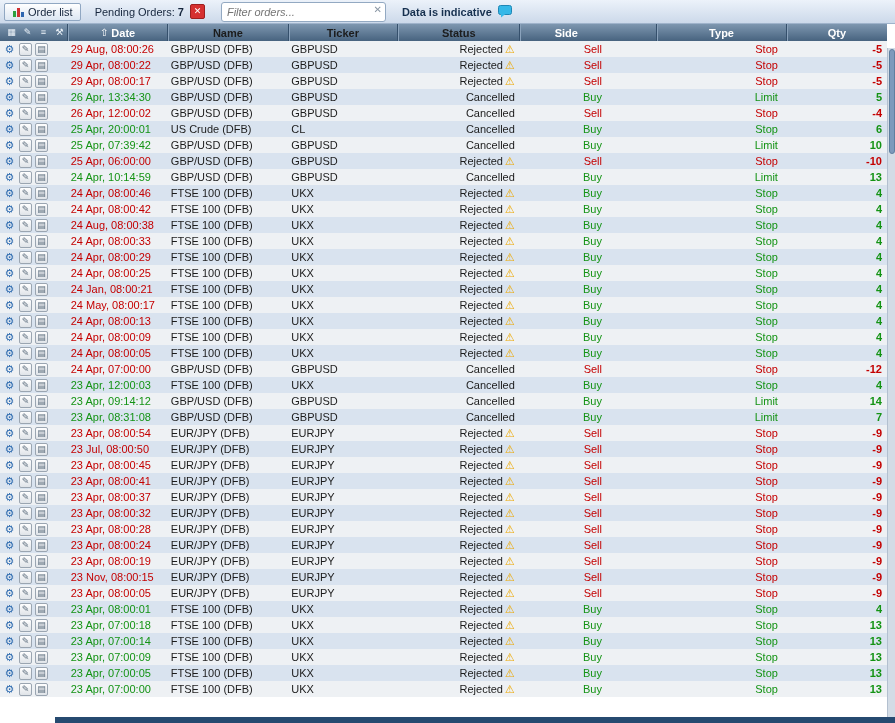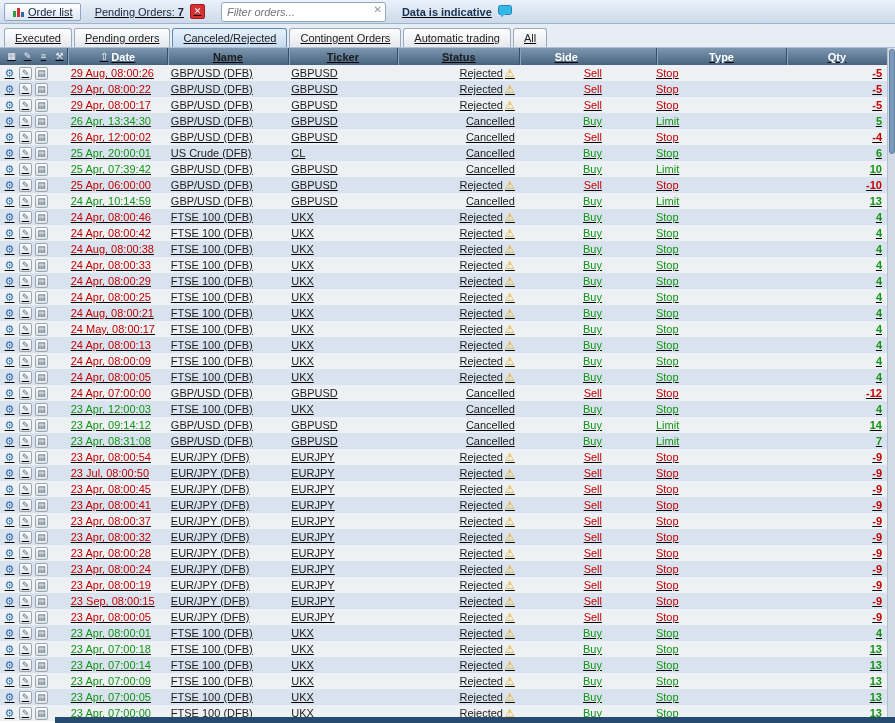--- a/index.html
+++ b/index.html
@@ -1,18 +1,18 @@
 <!DOCTYPE html>
 <html><head>
 <meta charset="utf-8">
 <style>
   html,body{margin:0;padding:0;}
   body{width:895px;height:723px;overflow:hidden;background:#fff;
        font-family:"Liberation Sans","DejaVu Sans",sans-serif;}
-  .app{position:relative;width:895px;height:723px;overflow:hidden;text-decoration:underline;}
+  .app{position:relative;width:895px;height:723px;overflow:hidden;}
 
   
   .topbar{height:24px;display:flex;align-items:center;gap:6px;padding:0 4px;
           background:linear-gradient(#ecf2fa,#ccd9ea);border-bottom:1px solid #9fb3cb;
           box-sizing:border-box;font-size:11px;color:#15253c;}
   .btn-orderlist{display:flex;align-items:center;gap:4px;padding:2px 7px;
           border:1px solid #90a7c2;border-radius:2px;
           background:linear-gradient(#ffffff,#dce6f2);cursor:default;}
   .pending{margin-left:8px;white-space:nowrap;}
   .pending b{font-weight:bold;}
@@ -54,21 +54,21 @@
   .ic.gear{color:#2f6cb0;font-size:11px;line-height:13px;}
   .ic.box{border:1px solid #9aa5b1;background:linear-gradient(#ffffff,#dfe3e8);
           color:#5a6b7c;border-radius:2px;box-sizing:border-box;line-height:11px;}
   .c-date{width:108px;padding-left:4px;}
   .c-name{width:130px;padding-left:4px;color:#1c1c1c;}
   .c-ticker{width:118px;padding-left:4px;color:#1c1c1c;}
   .c-status{width:132px;display:flex;justify-content:flex-end;align-items:center;
           gap:2px;padding-right:4px;color:#1c1c1c;}
   .warn{color:#eca800;font-size:11px;}
   .c-side{width:100px;text-align:right;padding-right:10px;}
-  .c-type{width:140px;text-align:left;padding-right:8px;margin-left:44px;}
+  .c-type{width:140px;text-align:right;padding-right:8px;margin-left:44px;}
   .c-qty{width:109px;text-align:right;padding-right:5px;font-weight:bold;}
 
   
   .th.c-status,.th.c-side,.th.c-type,.th.c-qty{display:flex;justify-content:center;padding:0;}
   .th.c-date,.th.c-name,.th.c-ticker{justify-content:center;padding:0;}
 
   
   .vscroll{position:absolute;top:48px;right:0;bottom:0;width:8px;background:#d3dce6;
           border-left:1px solid #b3c0cf;box-sizing:border-box;}
   .vthumb{position:absolute;top:1px;left:1px;width:6px;height:105px;background:#7d9abc;
@@ -98,28 +98,20 @@
       <input placeholder="Filter orders..." style="">
       <span class="clear">✕</span>
     </div>
     <span class="indicative">Data is indicative</span>
     <svg width="14" height="13">
       <rect x="0.5" y="0.5" width="13" height="9" rx="2" fill="#35b8e8" stroke="#1f86b5"></rect>
       <path d="M3 9 L3 12.5 L7.5 9 Z" fill="#35b8e8"></path>
     </svg>
   </div>
 
-  <div class="tabsbar">
-      <div class="tab">Executed</div>
-      <div class="tab">Pending orders</div>
-      <div class="tab active">Canceled/Rejected</div>
-      <div class="tab">Contingent Orders</div>
-      <div class="tab">Automatic trading</div>
-      <div class="tab">All</div>
-    </div>
 
   <div class="thead">
     <div class="th c-icons">
       <span class="hic">▦</span>
       <span class="hic">✎</span>
       <span class="hic">≡</span>
       <span class="hic">⚒</span>
     </div>
     <div class="th c-date">
       <span class="sort">⇧</span>
@@ -383,21 +375,21 @@
         <div class="cell c-side" style="color:#149314">Buy</div>
         <div class="cell c-type" style="color:#149314">Stop</div>
         <div class="cell c-qty" style="color:#149314">4</div>
       </div>
       <div class="trow alt">
         <div class="cell c-icons">
           <span class="ic gear">⚙</span>
           <span class="ic box">✎</span>
           <span class="ic box">▤</span>
         </div>
-        <div class="cell c-date" style="color:#c40000">24 Aug, 08:00:21</div>
+        <div class="cell c-date" style="color:#c40000">24 Jan, 08:00:21</div>
         <div class="cell c-name">FTSE 100 (DFB)</div>
         <div class="cell c-ticker">UKX</div>
         <div class="cell c-status">
           <span>Rejected</span>
           <span class="warn">⚠</span>
         </div>
         <div class="cell c-side" style="color:#149314">Buy</div>
         <div class="cell c-type" style="color:#149314">Stop</div>
         <div class="cell c-qty" style="color:#149314">4</div>
       </div>
@@ -685,21 +677,21 @@
         <div class="cell c-side" style="color:#c40000">Sell</div>
         <div class="cell c-type" style="color:#c40000">Stop</div>
         <div class="cell c-qty" style="color:#c40000">-9</div>
       </div>
       <div class="trow alt">
         <div class="cell c-icons">
           <span class="ic gear">⚙</span>
           <span class="ic box">✎</span>
           <span class="ic box">▤</span>
         </div>
-        <div class="cell c-date" style="color:#c40000">23 Sep, 08:00:15</div>
+        <div class="cell c-date" style="color:#c40000">23 Nov, 08:00:15</div>
         <div class="cell c-name">EUR/JPY (DFB)</div>
         <div class="cell c-ticker">EURJPY</div>
         <div class="cell c-status">
           <span>Rejected</span>
           <span class="warn">⚠</span>
         </div>
         <div class="cell c-side" style="color:#c40000">Sell</div>
         <div class="cell c-type" style="color:#c40000">Stop</div>
         <div class="cell c-qty" style="color:#c40000">-9</div>
       </div>

